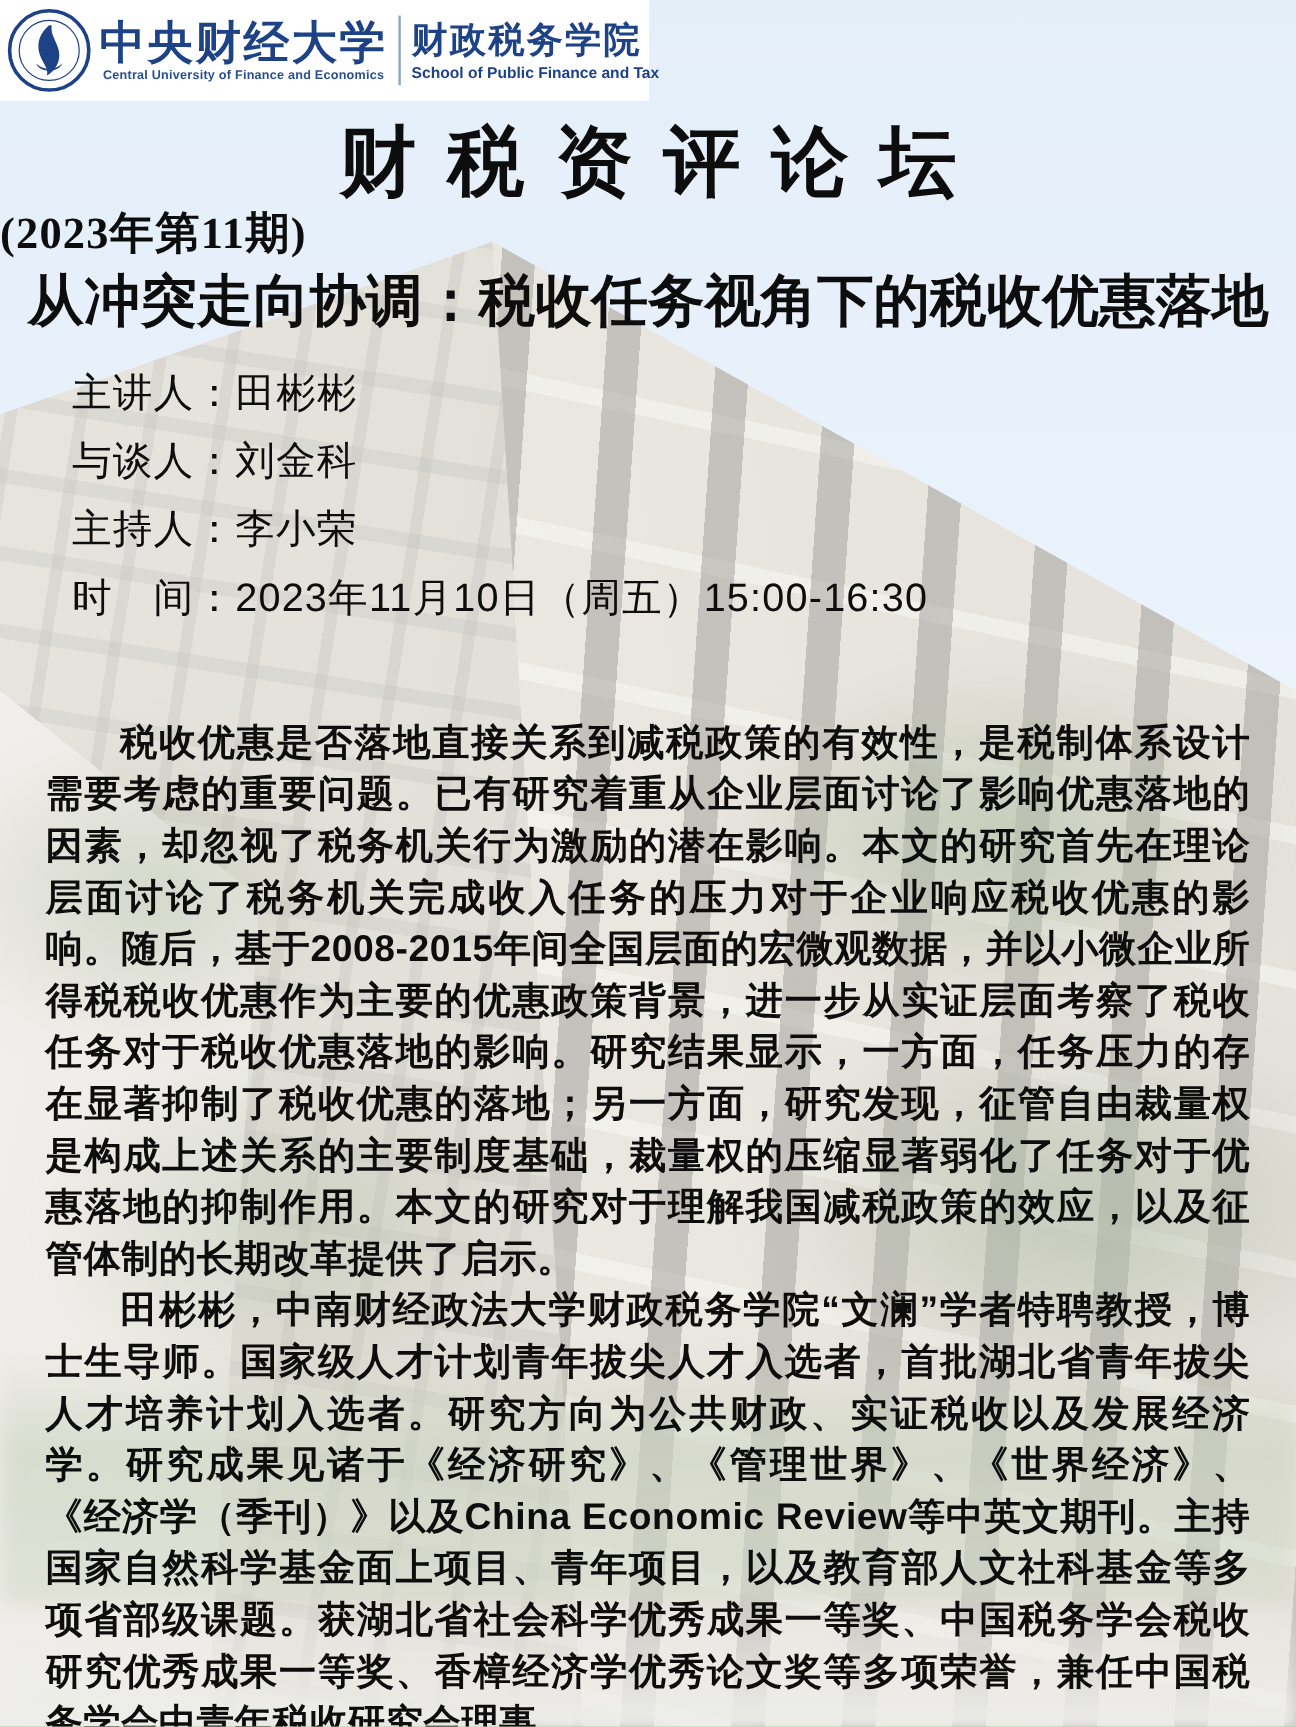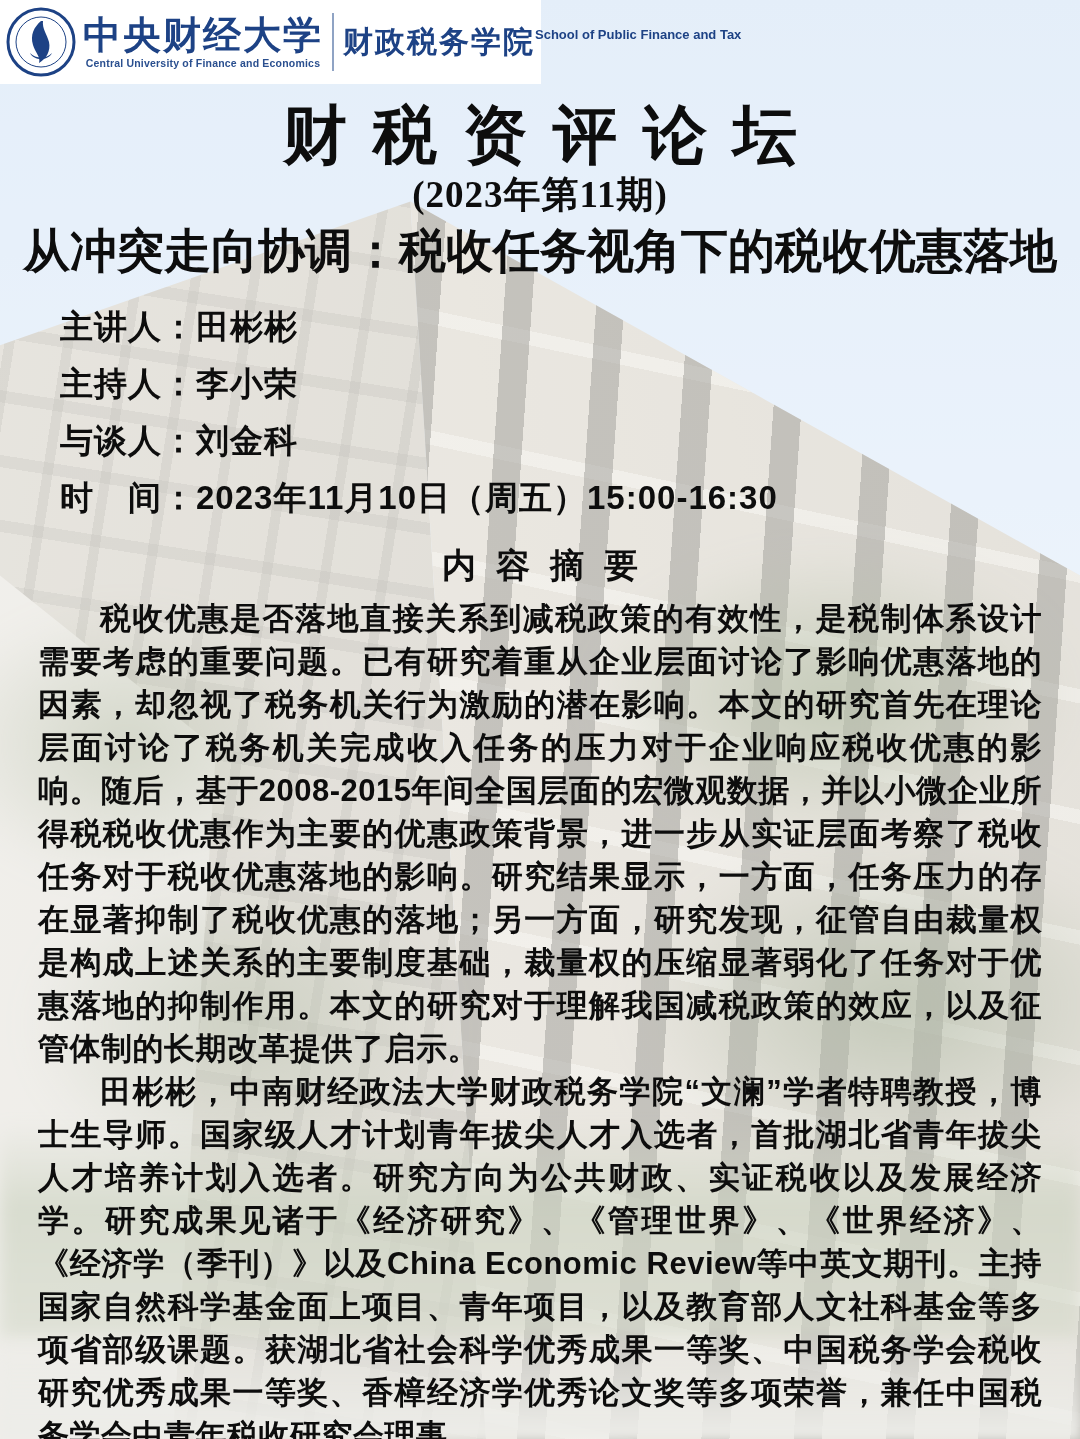--- a/index.html
+++ b/index.html
@@ -79,47 +79,47 @@
   .univ-cn {
     font-family: "DejaVu Serif", serif;
     font-weight: bold; font-size: 38px; line-height: 40px;
     color: #1d4285; letter-spacing: 2px; white-space: nowrap;
   }
   .univ-en {
     font-size: 10.5px; font-weight: bold; color: #2a4f8f;
     letter-spacing: 0.2px; white-space: nowrap; margin-top: 2px;
   }
   .hdr-divider { width: 2px; height: 58px; background: #8fa3c4; margin: 0 9px 0 9px; flex: 0 0 auto; }
-  .school-block { display: flex; flex-direction: row; justify-content: center; }
+  .school-block { display: flex; flex-direction: column; justify-content: center; }
   .school-cn {
     font-size: 30px; font-weight: bold; color: #1d4285;
     letter-spacing: 2px; line-height: 34px; white-space: nowrap;
   }
   .school-en { font-size: 13px; font-weight: bold; color: #1d4285; white-space: nowrap; margin-top: 2px; }
 
   .forum-title {
     position: absolute; top: 92px; left: 0; width: 100%;
     text-align: center; font-size: 64px; font-weight: bold;
     letter-spacing: 26px; text-indent: 26px; white-space: nowrap;
     font-family: "Liberation Serif", serif;
   }
   .issue-line {
     position: absolute; top: 170px; left: 0; width: 100%;
-    text-align: center; font-size: 37px; font-weight: bold; letter-spacing: 1px;
+    text-align: left; font-size: 37px; font-weight: bold; letter-spacing: 1px;
     font-family: "Liberation Serif", serif;
   }
   .lecture-title {
     position: absolute; top: 220px; left: 0; width: 100%;
     text-align: center; font-size: 47px; font-weight: bold;
     white-space: nowrap; letter-spacing: 0px;
   }
 
   .details { position: absolute; top: 298px; left: 60px; right: 30px; }
   .detail-line {
-    font-size: 33px; font-weight: bold; line-height: 57px;
+    font-size: 33px; font-weight: normal; line-height: 57px;
     letter-spacing: 1px; white-space: nowrap;
   }
 
   .abstract-heading {
     position: absolute; top: 543px; left: 0; width: 100%;
     text-align: center; font-size: 34px; font-weight: bold;
     letter-spacing: 20px; text-indent: 20px;
   }
 
   .body-text { position: absolute; top: 597px; left: 38px; right: 38px; }
@@ -171,26 +171,25 @@
         <div class="school-en">School of Public Finance and Tax</div>
       </div>
     </div>
 
     <div class="forum-title">财税资评论坛</div>
     <div class="issue-line">(2023年第11期)</div>
     <div class="lecture-title">从冲突走向协调：税收任务视角下的税收优惠落地</div>
 
     <div class="details">
       <div class="detail-line">主讲人：田彬彬</div>
+      <div class="detail-line">与谈人：刘金科</div>
       <div class="detail-line">主持人：李小荣</div>
-      <div class="detail-line">与谈人：刘金科</div>
       <div class="detail-line">时　间：2023年11月10日（周五）15:00-16:30</div>
     </div>
 
-    <div class="abstract-heading">内容摘要</div>
 
     <div class="body-text">
       <p>税收优惠是否落地直接关系到减税政策的有效性，是税制体系设计需要考虑的重要问题。已有研究着重从企业层面讨论了影响优惠落地的因素，却忽视了税务机关行为激励的潜在影响。本文的研究首先在理论层面讨论了税务机关完成收入任务的压力对于企业响应税收优惠的影响。随后，基于2008-2015年间全国层面的宏微观数据，并以小微企业所得税税收优惠作为主要的优惠政策背景，进一步从实证层面考察了税收任务对于税收优惠落地的影响。研究结果显示，一方面，任务压力的存在显著抑制了税收优惠的落地；另一方面，研究发现，征管自由裁量权是构成上述关系的主要制度基础，裁量权的压缩显著弱化了任务对于优惠落地的抑制作用。本文的研究对于理解我国减税政策的效应，以及征管体制的长期改革提供了启示。</p>
       <p>田彬彬，中南财经政法大学财政税务学院“文澜”学者特聘教授，博士生导师。国家级人才计划青年拔尖人才入选者，首批湖北省青年拔尖人才培养计划入选者。研究方向为公共财政、实证税收以及发展经济学。研究成果见诸于《经济研究》、《管理世界》、《世界经济》、《经济学（季刊）》以及China Economic Review等中英文期刊。主持国家自然科学基金面上项目、青年项目，以及教育部人文社科基金等多项省部级课题。获湖北省社会科学优秀成果一等奖、中国税务学会税收研究优秀成果一等奖、香樟经济学优秀论文奖等多项荣誉，兼任中国税务学会中青年税收研究会理事。</p>
     </div>
 
   </div>
 </div>
 
 </body></html>

